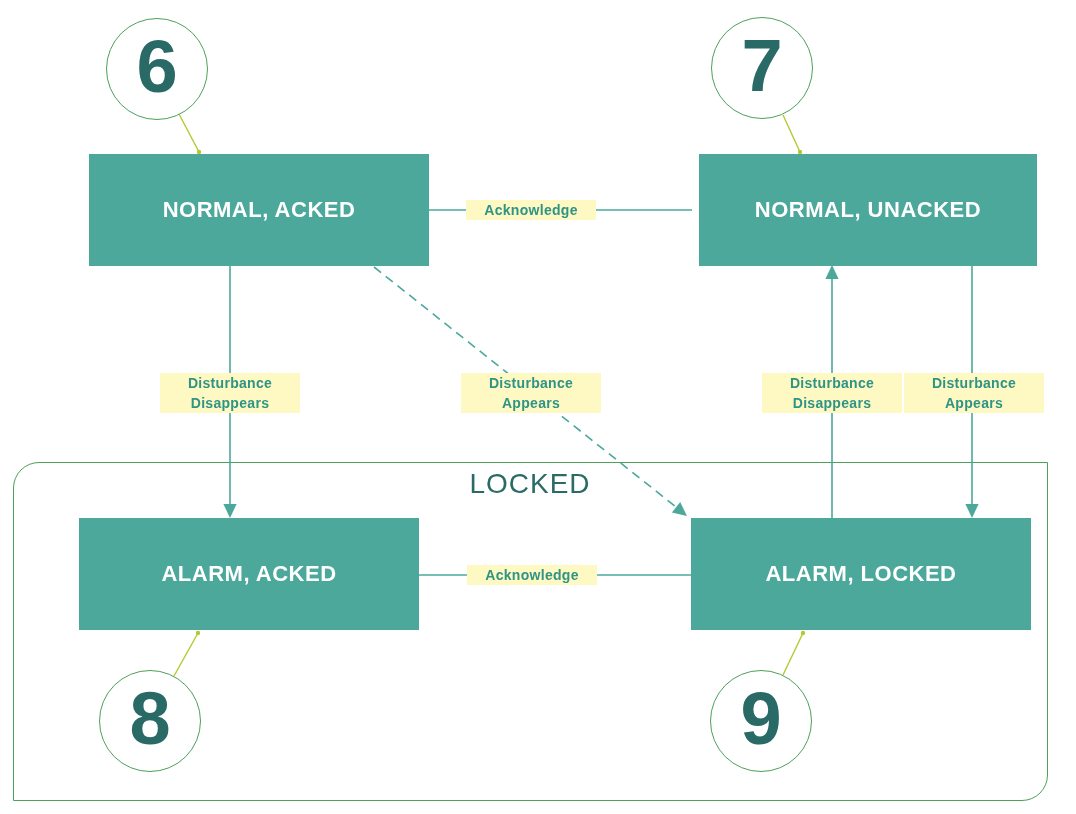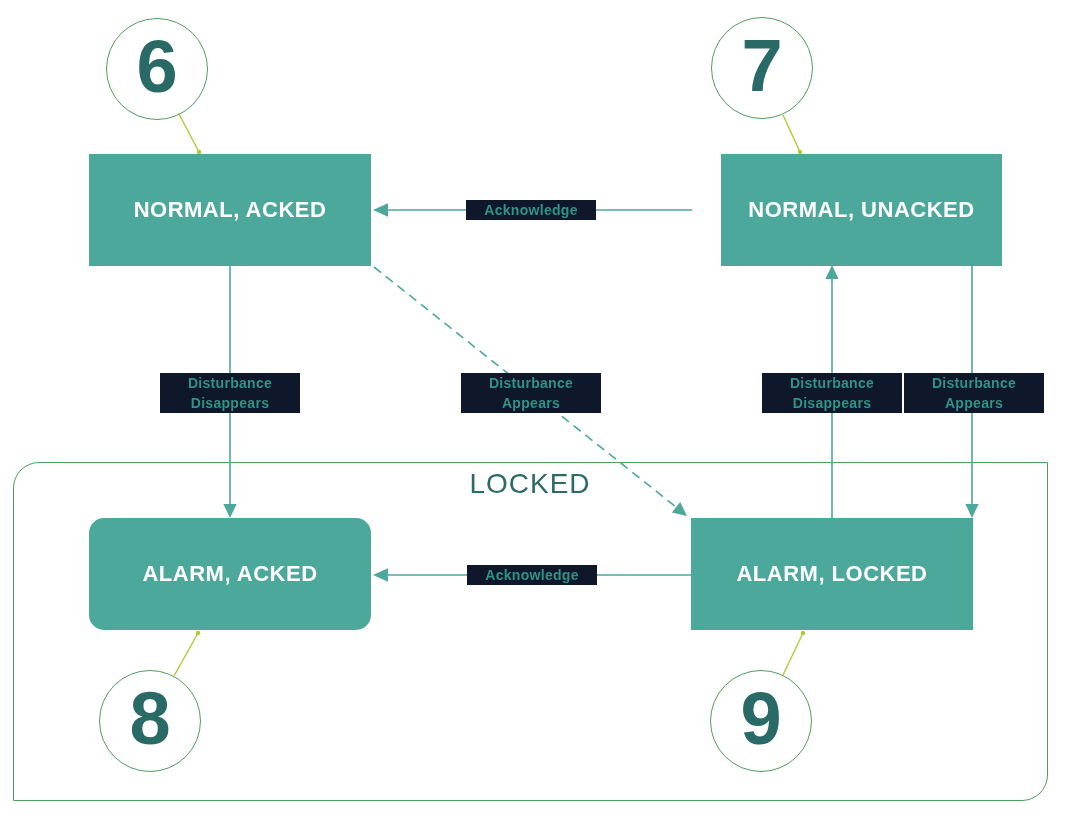--- a/index.html
+++ b/index.html
@@ -33,21 +33,21 @@
     width: 300px;
     text-align: center;
     font-size: 28px;
     font-weight: 400;
     letter-spacing: 1px;
     color: #2b6b66;
     z-index: 4;
   }
   .state-box {
     position: absolute;
-    width: 282px; height: 112px;
+    width: 340px; height: 112px;
     background: #4ba89b;
     display: flex;
     align-items: center;
     justify-content: center;
     z-index: 3;
   }
   .state-box span {
     color: #ffffff;
     font-size: 22px;
     font-weight: 700;
@@ -59,21 +59,21 @@
     width: 140px;
     text-align: center;
     font-size: 14px;
     font-weight: 700;
     letter-spacing: 0.3px;
     line-height: 20px;
     color: #2f9386;
     background: #ffffff;
     z-index: 4;
   }
-  .edge-label span { display: block; background: #0f172a; }
+  .edge-label span { display: block; background: #fef9c3; }
   .edge-label.single { width: 130px; line-height: 20px; }
   .badge-circle {
     position: absolute;
     width: 102px; height: 102px;
     border: 1.5px solid #4e9f5c;
     border-radius: 50%;
     box-sizing: border-box;
     background: #ffffff;
     display: flex;
     align-items: center;
@@ -122,24 +122,24 @@
     <circle cx="800" cy="152" r="2.2" fill="#b5c832"></circle>
     <line x1="174" y1="676" x2="198" y2="633" stroke="#b5c832" stroke-width="1.4"></line>
     <circle cx="198" cy="633" r="2.2" fill="#b5c832"></circle>
     <line x1="783" y1="675" x2="803" y2="633" stroke="#b5c832" stroke-width="1.4"></line>
     <circle cx="803" cy="633" r="2.2" fill="#b5c832"></circle>
   </svg>
 
   <div class="state-box" style="left:89px; top:154px;">
     <span>NORMAL, ACKED</span>
   </div>
-  <div class="state-box" style="left:721px; top:154px; width:281px;">
+  <div class="state-box" style="left:699px; top:154px; width:338px;">
     <span>NORMAL, UNACKED</span>
   </div>
-  <div class="state-box" style="left:89px; top:518px;border-radius:15px;">
+  <div class="state-box" style="left:79px; top:518px;">
     <span>ALARM, ACKED</span>
   </div>
   <div class="state-box" style="left:691px; top:518px;">
     <span>ALARM, LOCKED</span>
   </div>
 
   <div class="edge-label single" style="left:466px; top:200px;">
     <span>Acknowledge</span>
   </div>
   <div class="edge-label single" style="left:467px; top:565px;">

